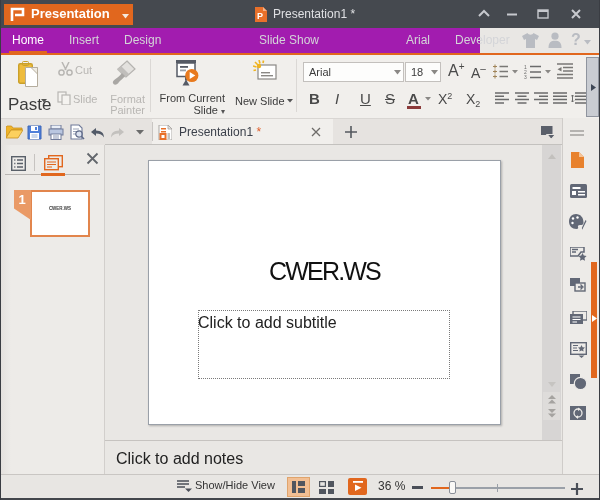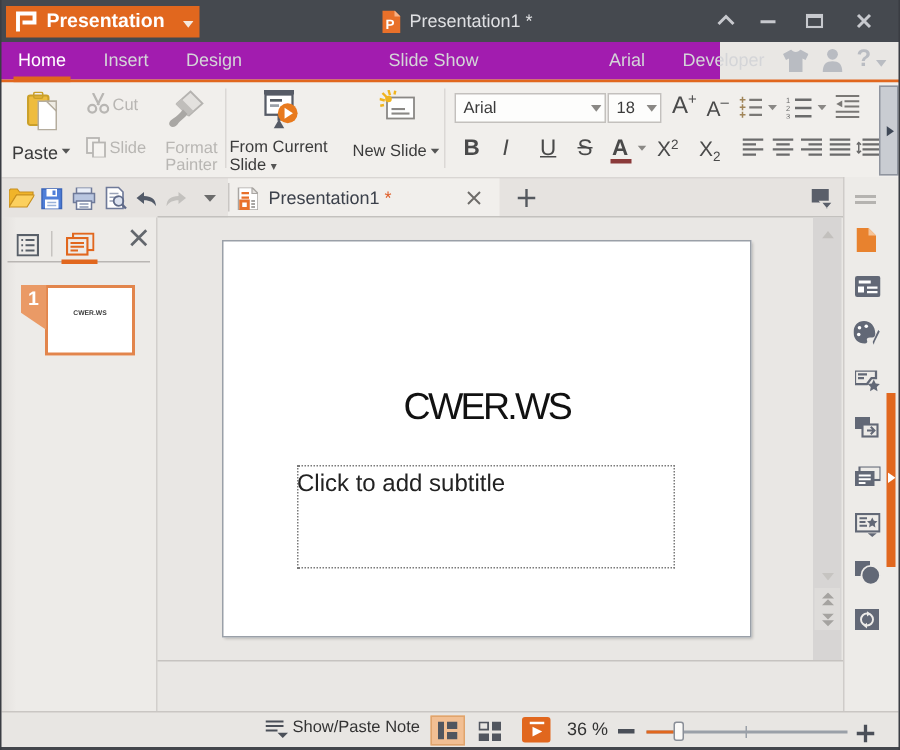--- a/index.html
+++ b/index.html
@@ -86,21 +86,21 @@
 
   <div class="ribbon"></div>
   <div id="ribbon-items">
 
     <svg class="abs" style="left:18px;top:61px;" width="20" height="26" viewBox="0 0 20 26">
       <rect x="0.7" y="2.7" width="13.6" height="19.6" rx="1.5" fill="#eebc3e" stroke="#caa02a" stroke-width="1.4"></rect>
       <rect x="4.5" y="0.5" width="6" height="4" rx="1" fill="none" stroke="#caa02a" stroke-width="1"></rect>
       <path d="M7.5 6.5 H19.5 V25.5 H7.5 Z" fill="#fff" stroke="#b5ad9e" stroke-width="1"></path>
       <path d="M19.5 6.5 L19.5 13 L13 6.5 Z" fill="#efece4" stroke="#b5ad9e" stroke-width="1"></path>
     </svg>
-    <div class="abs" style="left:8px;top:95px;font-size:12px;color:#3b3b3b;">Paste</div>
+    <div class="abs" style="left:8px;top:95px;font-size:17px;color:#3b3b3b;">Paste</div>
     <svg class="abs" style="left:41px;top:99px;" width="6" height="4" viewBox="0 0 6 4">
         <path d="M0 0 L6 0 L3 3.5 Z" fill="#555"></path>
       </svg>
 
     <svg class="abs" style="left:58px;top:62px;" width="15" height="14" viewBox="0 0 15 14">
       <path d="M4 0 L8 8 M11 0 L7 8" stroke="#b8b6b3" stroke-width="1.5" fill="none"></path>
       <circle cx="3.5" cy="10.5" r="2.6" fill="none" stroke="#b8b6b3" stroke-width="1.5"></circle>
       <circle cx="11.5" cy="10.5" r="2.6" fill="none" stroke="#b8b6b3" stroke-width="1.5"></circle>
     </svg>
     <div class="abs" style="left:75px;top:64px;font-size:11px;color:#b8b6b3;">Cut</div>
@@ -122,21 +122,21 @@
     <svg class="abs" style="left:176px;top:60px;" width="23" height="27" viewBox="0 0 23 27">
       <rect x="0" y="0" width="20" height="3" fill="#565b66"></rect>
       <rect x="1" y="3" width="18" height="13.5" fill="#fff" stroke="#565b66" stroke-width="1.5"></rect>
       <rect x="4" y="6" width="8" height="1.8" fill="#565b66"></rect>
       <rect x="4" y="9.5" width="6" height="1.8" fill="#9aa0a8"></rect>
       <rect x="9" y="16.5" width="2.2" height="4" fill="#565b66"></rect>
       <path d="M10 19.5 L6.5 25.5 L13.5 25.5 Z" fill="#565b66"></path>
       <circle cx="15.8" cy="15.5" r="6.6" fill="#e87a1e"></circle>
       <path d="M13.7 11.9 L19.3 15.5 L13.7 19.1 Z" fill="#fff"></path>
     </svg>
-    <div class="abs" style="left:153px;top:93px;width:72px;text-align:left;font-size:11px;color:#3b3b3b;line-height:11.5px;">From Current<br>Slide <span style="font-size:8px;color:#555;">▾</span></div>
+    <div class="abs" style="left:153px;top:93px;width:72px;text-align:right;font-size:11px;color:#3b3b3b;line-height:11.5px;">From Current<br>Slide <span style="font-size:8px;color:#555;">▾</span></div>
 
     <svg class="abs" style="left:253px;top:60px;" width="24" height="26" viewBox="0 0 24 26">
       <rect x="5" y="5" width="18" height="14" fill="#fff" stroke="#8a8885" stroke-width="1.2"></rect>
       <rect x="8" y="12" width="9" height="1.4" fill="#8a8885"></rect>
       <rect x="8" y="15" width="12" height="1.4" fill="#8a8885"></rect>
       <g stroke="#f0b41e" stroke-width="1.6">
         <path d="M6 6 L2 2"></path>
           <path d="M7 3.5 L6 0"></path>
           <path d="M3.5 7 L0 6"></path>
           <path d="M10 3 L10.5 0.5"></path>
@@ -313,20 +313,21 @@
     </svg>
     <div class="abs" style="left:32px;top:206px;width:56px;text-align:center;font-size:4.5px;font-weight:bold;color:#3a3a3a;">CWER.WS</div>
   </div>
 
   <div class="slide"></div>
   <div class="abs" style="left:148px;top:257px;width:353px;text-align:center;font-size:25px;letter-spacing:-1.8px;color:#111;">CWER.WS</div>
   <div class="abs" style="left:198px;top:310px;width:252px;height:69px;border:1px dotted #7a7a7a;box-sizing:border-box;"></div>
   <div class="abs" style="left:198px;top:314px;width:252px;font-size:16px;color:#222;">Click to add subtitle</div>
 
   <div class="abs" style="left:105px;top:440px;width:457px;height:1px;background:#c6c3c0;"></div>
+  <div class="abs" style="left:116px;top:450px;font-size:16px;color:#222;">Click to add notes</div>
 
   <div id="scrollcol">
     <div class="abs" style="left:542px;top:145px;width:19px;height:295px;background:#d7d5d4;"></div>
     <div class="abs" style="left:543px;top:392px;width:17px;height:28px;background:#dedcda;"></div>
     <svg class="abs" style="left:548px;top:154px;" width="8" height="5" viewBox="0 0 8 5">
         <path d="M4 0 L8 5 L0 5 Z" fill="#c2c0bd"></path>
       </svg>
     <svg class="abs" style="left:548px;top:382px;" width="8" height="5" viewBox="0 0 8 5">
         <path d="M4 5 L8 0 L0 0 Z" fill="#c6c4c1"></path>
       </svg>
@@ -403,21 +404,21 @@
     </svg>
   </div>
 
   <div class="statusbar"></div>
   <div id="statusbar-items">
 
     <svg class="abs" style="left:177px;top:480px;" width="15" height="12" viewBox="0 0 15 12">
       <path d="M0 1 H12 M0 4 H12 M0 7 H8" stroke="#4a4f58" stroke-width="1.4"></path>
       <path d="M8 8.5 L15 8.5 L11.5 12 Z" fill="#4a4f58"></path>
     </svg>
-    <div class="abs" style="left:195px;top:479px;font-size:11px;color:#333;">Show/Paste Note</div>
+    <div class="abs" style="left:195px;top:479px;font-size:11px;color:#333;">Show/Hide View</div>
 
     <div class="abs" style="left:287px;top:477px;width:23px;height:20px;background:#f2bf93;border:1px solid #e0a46c;box-sizing:border-box;"></div>
     <svg class="abs" style="left:292px;top:481px;" width="13" height="12" viewBox="0 0 13 12">
       <rect x="0" y="0" width="4" height="12" fill="#51565f"></rect>
       <rect x="6" y="0" width="7" height="5" fill="#51565f"></rect>
       <rect x="6" y="7" width="7" height="5" fill="#51565f"></rect>
     </svg>
 
     <svg class="abs" style="left:319px;top:481px;" width="15" height="13" viewBox="0 0 15 13">
       <rect x="0.6" y="0.6" width="5.8" height="4.8" fill="none" stroke="#51565f" stroke-width="1.2"></rect>

